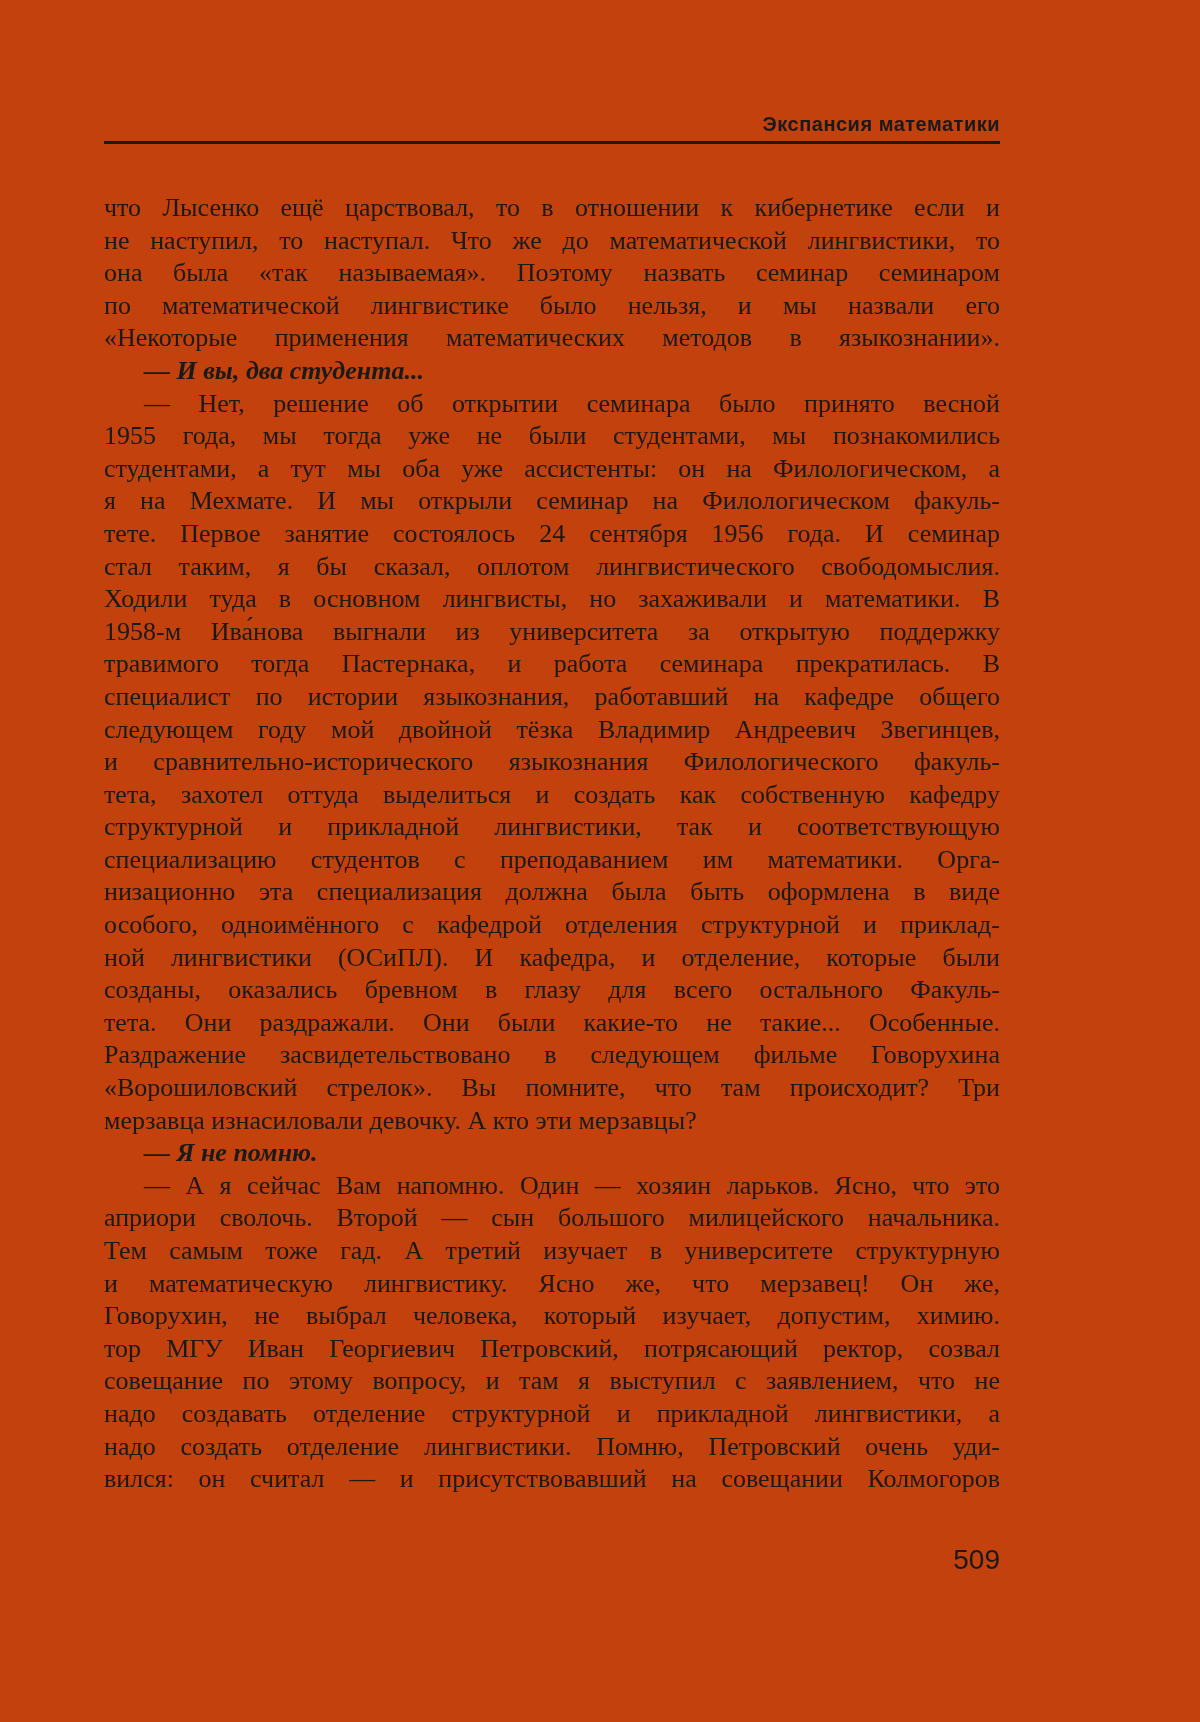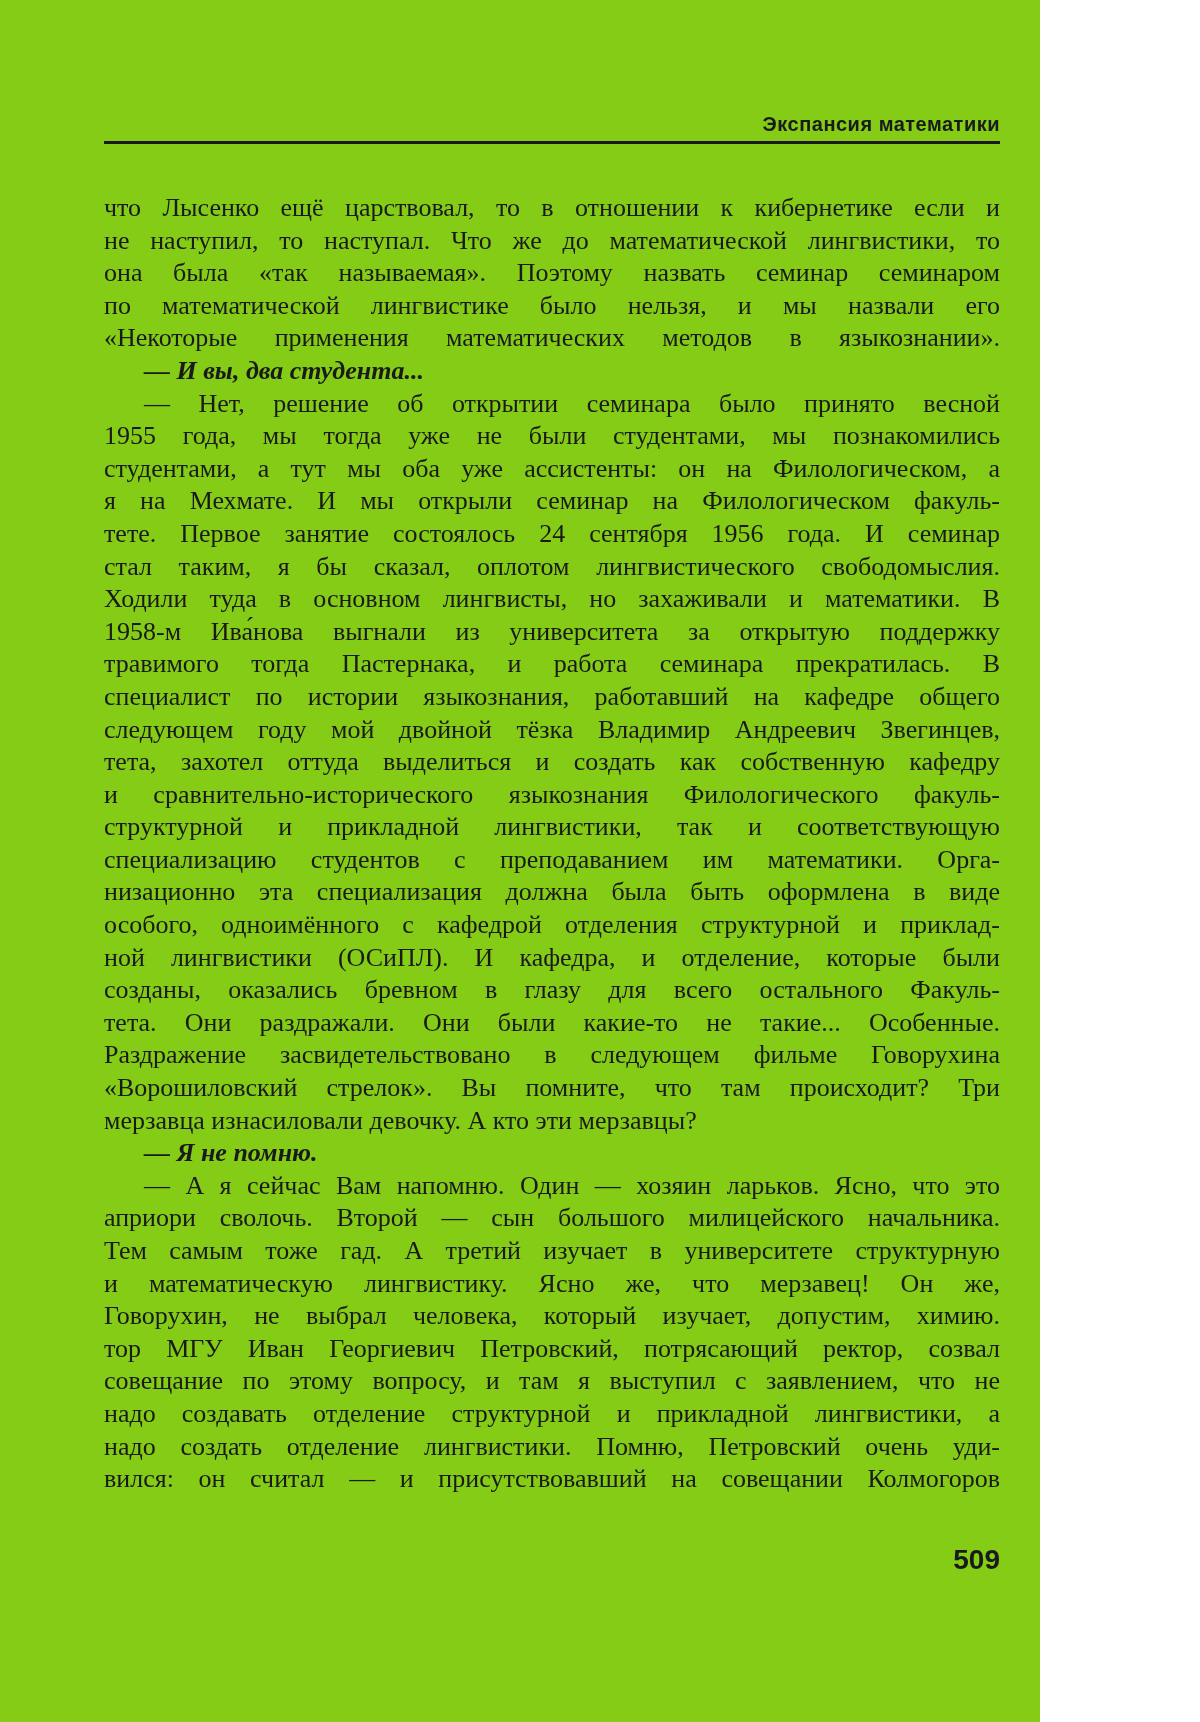--- a/index.html
+++ b/index.html
@@ -2,23 +2,23 @@
 <html lang="ru"><head>
 <meta charset="utf-8">
 <style>
   html, body {
     margin: 0;
     padding: 0;
     background: #ffffff;
   }
   .sheet {
     position: relative;
-    width: 1040px;
+    width: 1200px;
     height: 1722px;
-    background: #84cc16;
+    background: #c2410c;
     color: #1a1a1a;
     overflow: hidden;
   }
   .running-header {
     position: absolute;
     left: 104px;
     top: 112px;
     width: 896px;
     text-align: right;
     font-family: "Liberation Sans", "DejaVu Sans", sans-serif;
@@ -67,21 +67,21 @@
     text-align-last: left;
   }
   .page-number {
     position: absolute;
     left: 104px;
     top: 1544px;
     width: 896px;
     text-align: right;
     font-family: "Liberation Sans", "DejaVu Sans", sans-serif;
     font-size: 28px;
-    font-weight: 700;
+    font-weight: 400;
     color: #1a1a1a;
   }
 </style>
 </head>
 <body>
 
 <div class="sheet">
   <div class="running-header">Экспансия математики</div>
   <div class="header-rule"></div>
   <div class="body-text">
@@ -95,22 +95,22 @@
       <div class="ln">1955 года, мы тогда уже не были студентами, мы познакомились</div>
       <div class="ln">студентами, а тут мы оба уже ассистенты: он на Филологическом, а</div>
       <div class="ln">я на Мехмате. И мы открыли семинар на Филологическом факуль-</div>
       <div class="ln">тете. Первое занятие состоялось 24 сентября 1956 года. И семинар</div>
       <div class="ln">стал таким, я бы сказал, оплотом лингвистического свободомыслия.</div>
       <div class="ln">Ходили туда в основном лингвисты, но захаживали и математики. В</div>
       <div class="ln">1958-м Ива́нова выгнали из университета за открытую поддержку</div>
       <div class="ln">травимого тогда Пастернака, и работа семинара прекратилась. В</div>
       <div class="ln">специалист по истории языкознания, работавший на кафедре общего</div>
       <div class="ln">следующем году мой двойной тёзка Владимир Андреевич Звегинцев,</div>
+      <div class="ln">и сравнительно-исторического языкознания Филологического факуль-</div>
       <div class="ln">тета, захотел оттуда выделиться и создать как собственную кафедру</div>
-      <div class="ln">и сравнительно-исторического языкознания Филологического факуль-</div>
       <div class="ln">структурной и прикладной лингвистики, так и соответствующую</div>
       <div class="ln">специализацию студентов с преподаванием им математики. Орга-</div>
       <div class="ln">низационно эта специализация должна была быть оформлена в виде</div>
       <div class="ln">особого, одноимённого с кафедрой отделения структурной и приклад-</div>
       <div class="ln">ной лингвистики (ОСиПЛ). И кафедра, и отделение, которые были</div>
       <div class="ln">созданы, оказались бревном в глазу для всего остального Факуль-</div>
       <div class="ln">тета. Они раздражали. Они были какие-то не такие... Особенные.</div>
       <div class="ln">Раздражение засвидетельствовано в следующем фильме Говорухина</div>
       <div class="ln">«Ворошиловский стрелок». Вы помните, что там происходит? Три</div>
       <div class="ln end">мерзавца изнасиловали девочку. А кто эти мерзавцы?</div>

